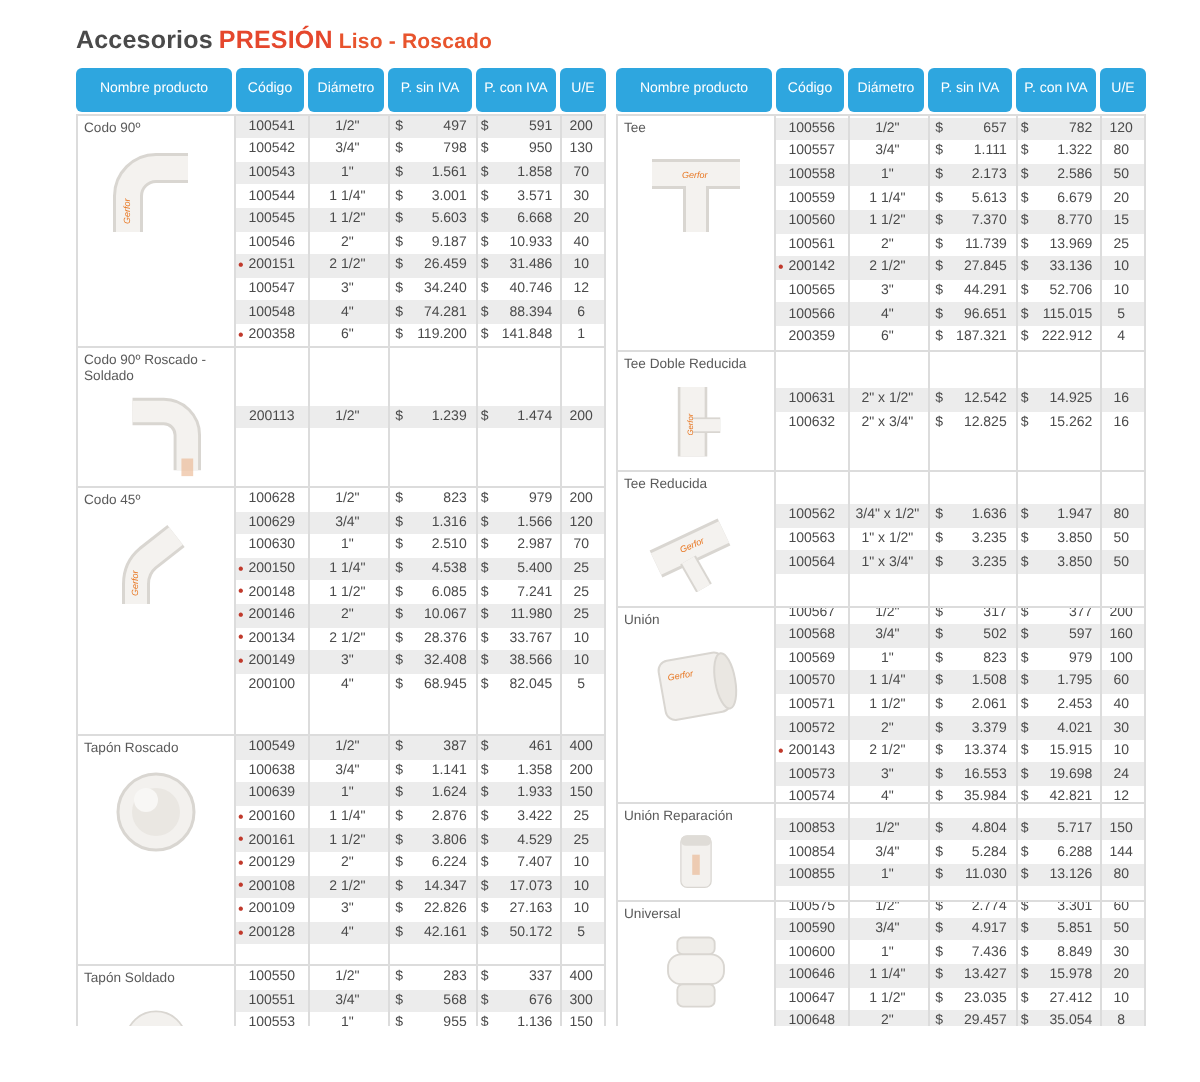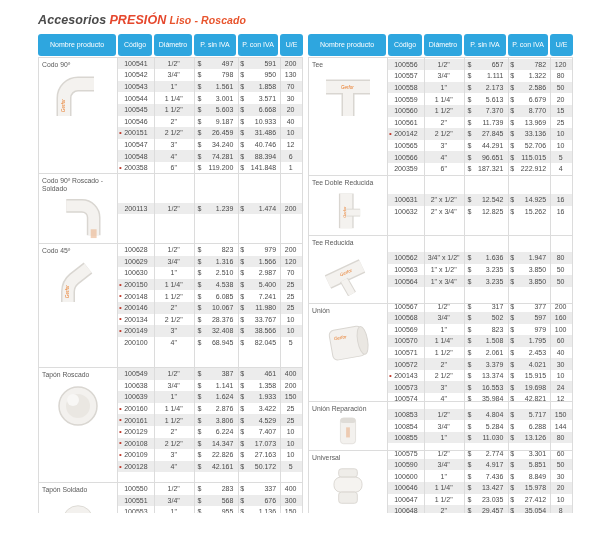--- a/index.html
+++ b/index.html
@@ -7,21 +7,21 @@
     --stripe:#ECECEC;
     --grid:#DCDCDC;
     --text:#4D4D4D;
     --accent:#E5472D;
     --brand:#E87722;
   }
   *{margin:0;padding:0;box-sizing:border-box;}
   html,body{background:#fff;}
   body{font-family:"Liberation Sans",sans-serif;}
   .page{position:relative;width:600px;height:541px;overflow:hidden;background:#fff;}
-  .title{margin:13px 0 7px 38px;font-size:12.5px;font-weight:bold;letter-spacing:.1px;font-style:italic;}
+  .title{margin:13px 0 7px 38px;font-size:12.5px;font-weight:bold;letter-spacing:.1px;}
   .title .t1{color:#4a4a4a;}
   .title .t2{color:var(--accent);margin-left:3px;}
   .title .t3{color:#E8542D;font-size:10.5px;margin-left:3px;}
   .tables{display:flex;margin-left:38px;gap:5px;}
   .ptable{width:265px;flex:0 0 265px;display:flex;flex-direction:column;height:479px;overflow:hidden;}
   .thead{display:flex;gap:2px;margin-bottom:1px;}
   .th{height:22px;background:var(--header-bg);border-radius:3px;color:#fff;font-size:7px;
       display:flex;align-items:center;justify-content:center;text-align:center;line-height:8px;padding:0 1px;}
   .tbody{display:flex;flex-direction:column;flex:1;border-left:1px solid var(--grid);
          border-right:1px solid var(--grid);overflow:hidden;}

